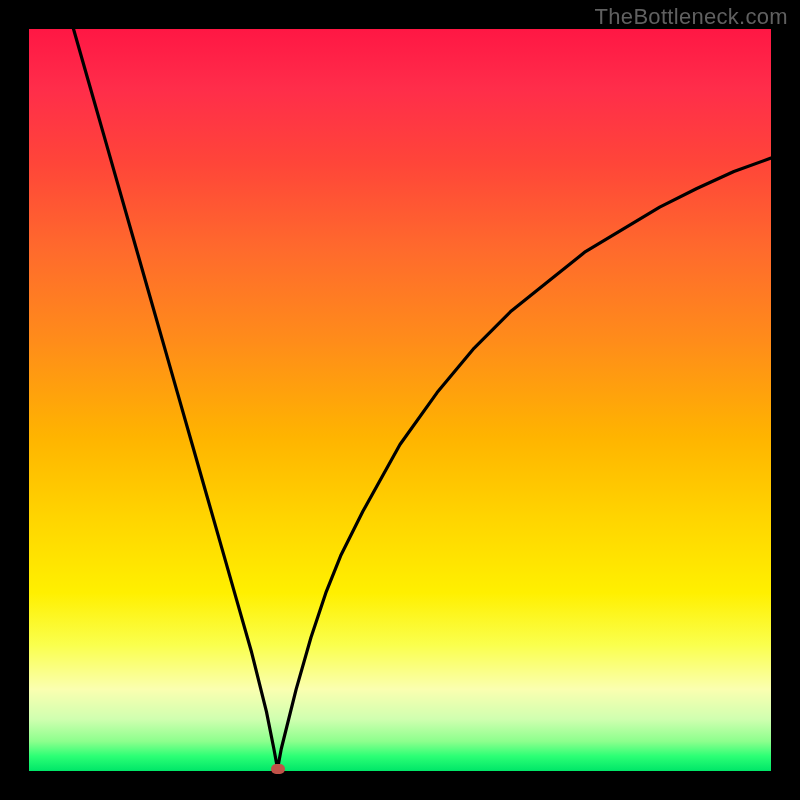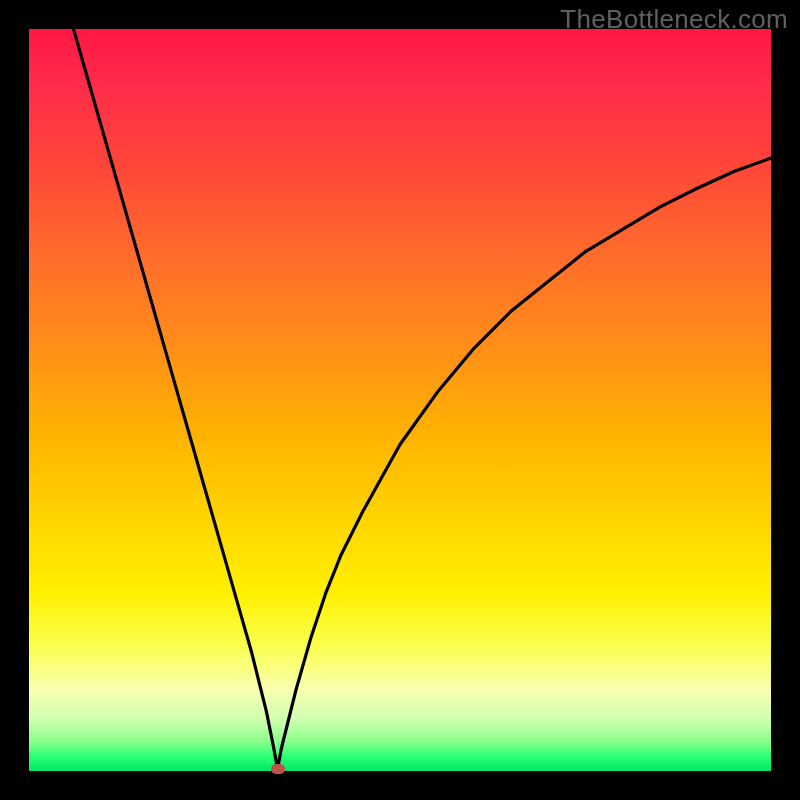--- a/index.html
+++ b/index.html
@@ -40,21 +40,21 @@
       #8dff8d 96%,
       #2cff75 98%,
       #00e668 100%
     );
   }
   .watermark {
     position: absolute;
     top: 4px;
     right: 12px;
     color: #606060;
-    font-size: 26px;
+    font-size: 22px;
     font-weight: 500;
     letter-spacing: 0.3px;
   }
   svg.curve {
     position: absolute;
     top: 29px;
     left: 29px;
     width: 742px;
     height: 742px;
   }

